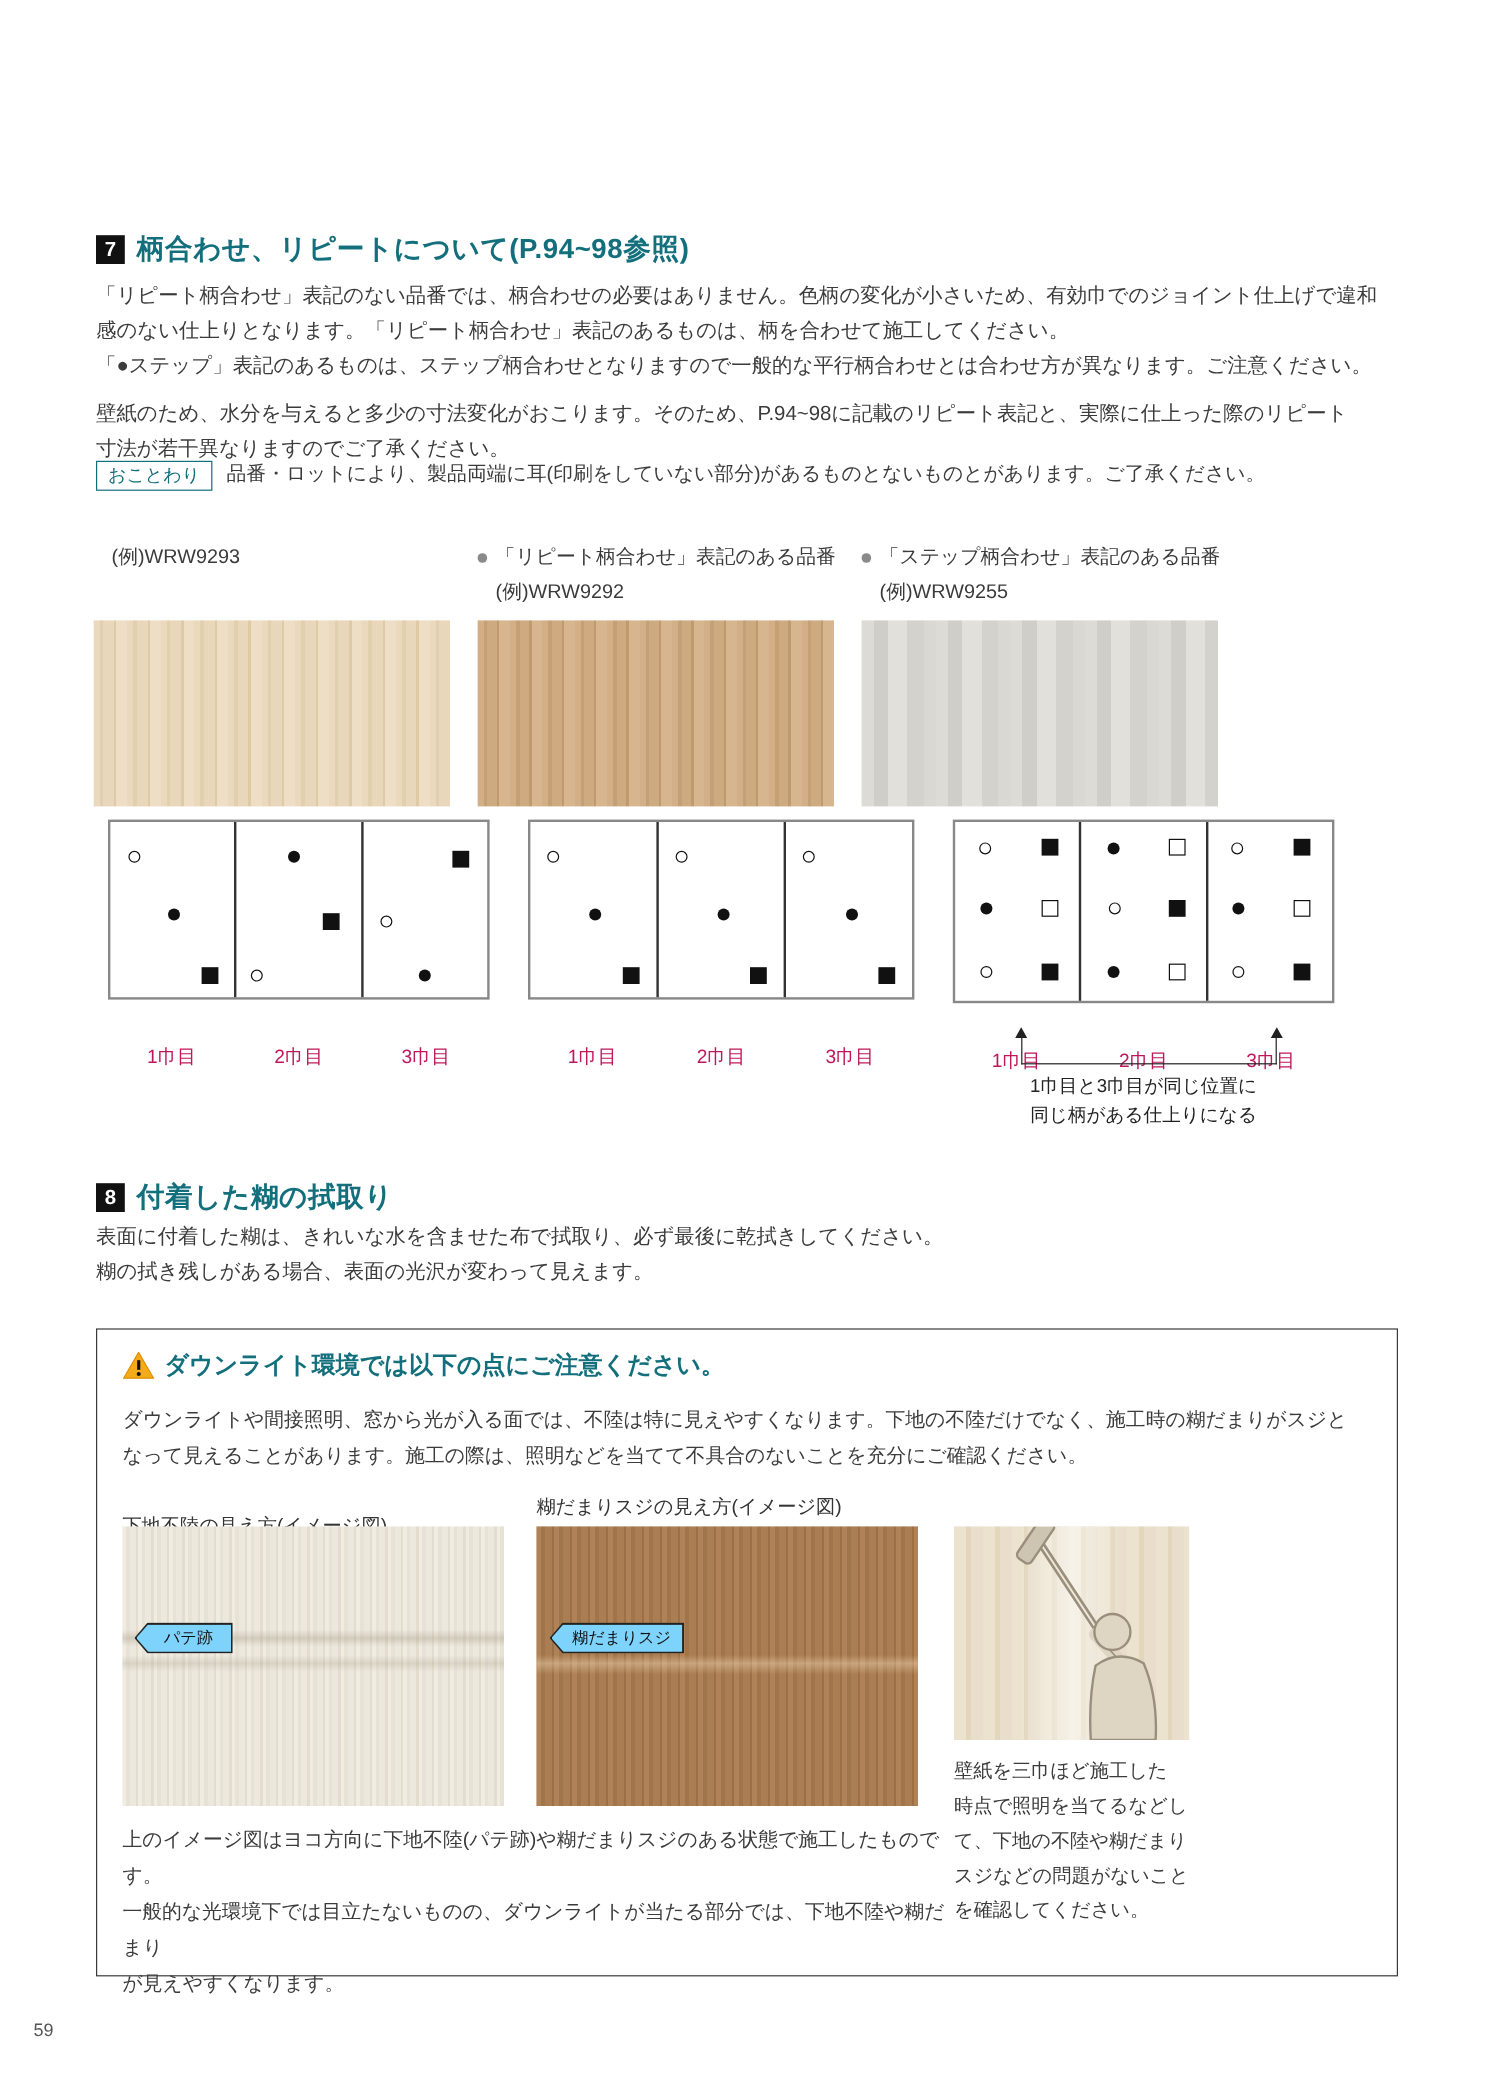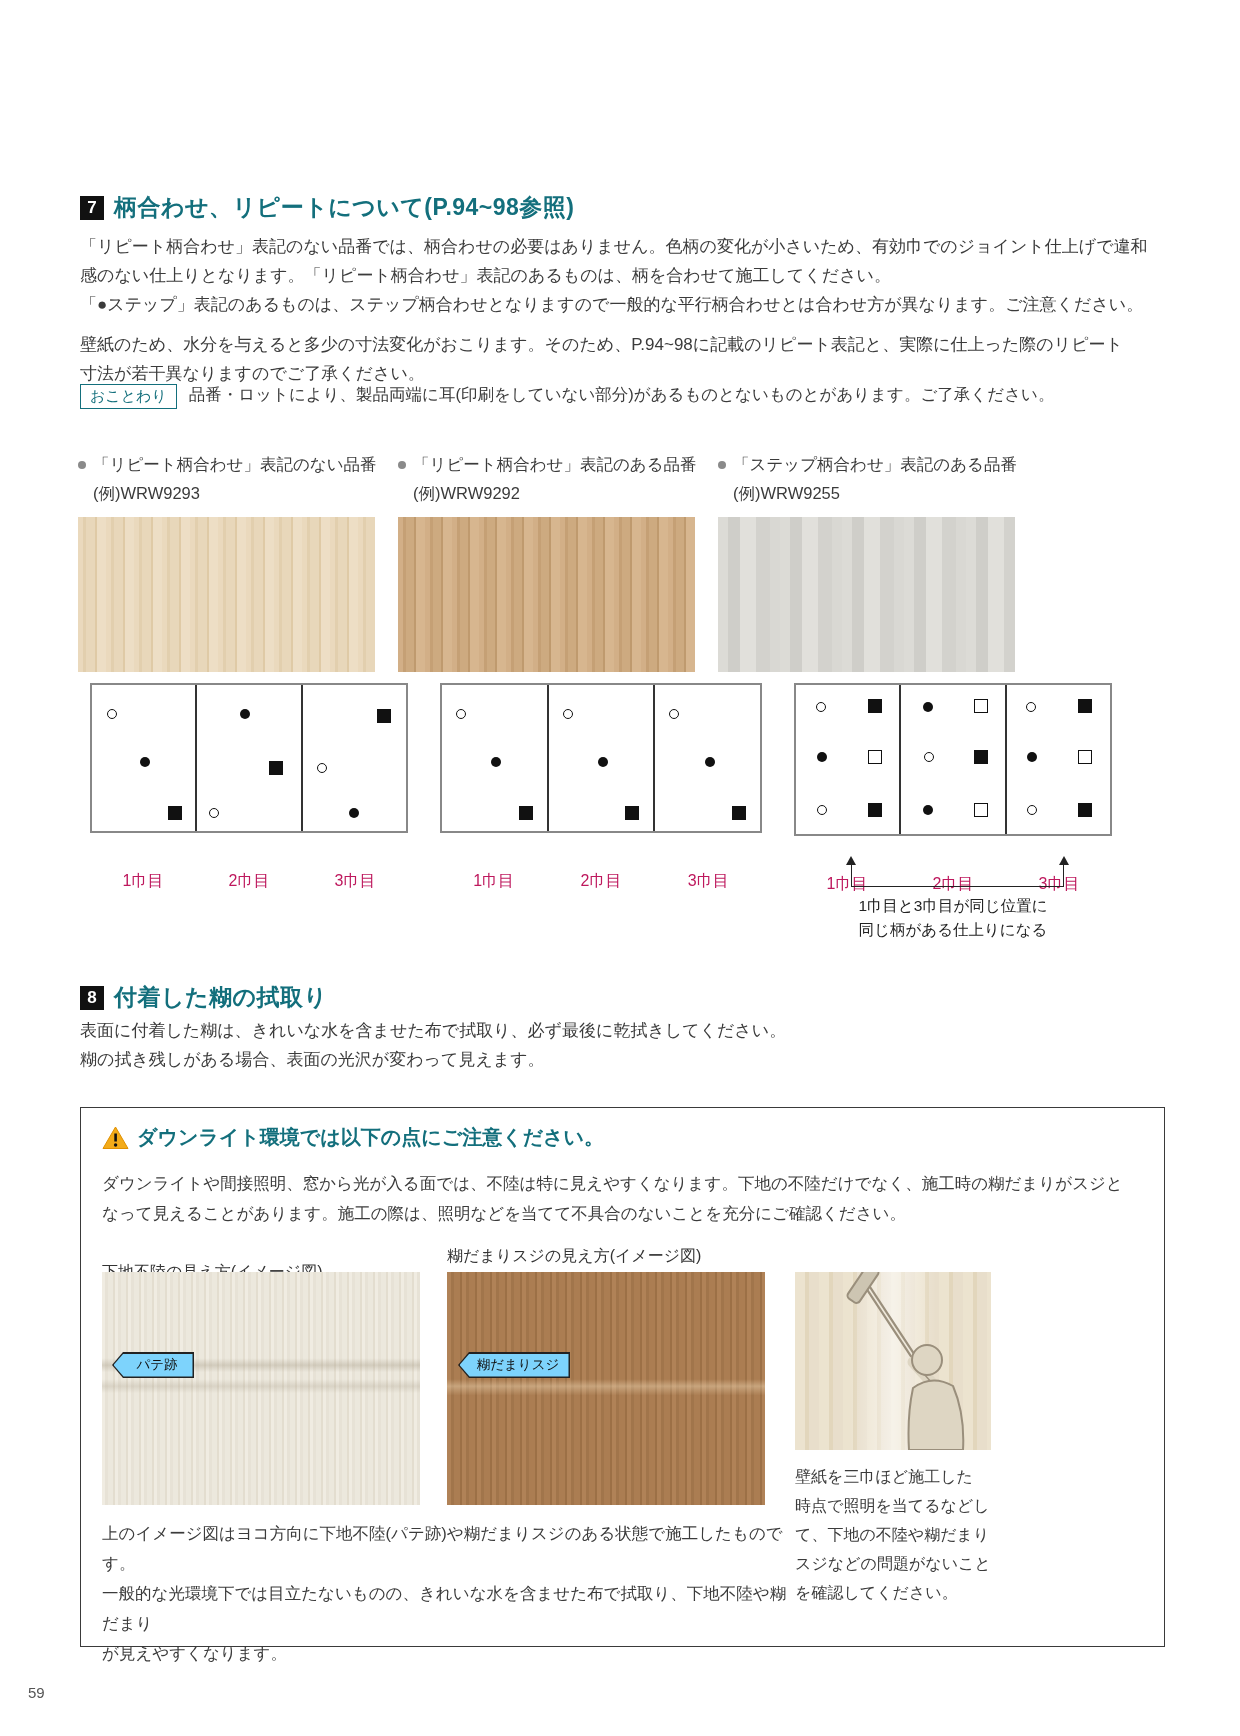--- a/index.html
+++ b/index.html
@@ -93,24 +93,20 @@
 「●ステップ」表記のあるものは、ステップ柄合わせとなりますので一般的な平行柄合わせとは合わせ方が異なります。ご注意ください。</div>
 <div class="abs bodytxt pre" style="left:80px;top:330px;">壁紙のため、水分を与えると多少の寸法変化がおこります。そのため、P.94~98に記載のリピート表記と、実際に仕上った際のリピート
 寸法が若干異なりますのでご了承ください。</div>
 
 <div class="abs noterow" style="left:80px;top:384px;">
   <span class="notelabel">おことわり</span>
   <span class="notetext">品番・ロットにより、製品両端に耳(印刷をしていない部分)があるものとないものとがあります。ご了承ください。</span>
 </div>
 
 <div class="abs exlabel" style="left:78px;top:450px;">
-  <div class="l1">
-      <span class="bullet"></span>
-    <span>「リピート柄合わせ」表記のない品番</span>
-    </div>
   <div class="l2">(例)WRW9293</div>
 </div>
 <div class="abs exlabel" style="left:398px;top:450px;">
   <div class="l1">
       <span class="bullet"></span>
     <span>「リピート柄合わせ」表記のある品番</span>
     </div>
   <div class="l2">(例)WRW9292</div>
 </div>
 <div class="abs exlabel" style="left:718px;top:450px;">
@@ -250,21 +246,21 @@
 <div class="abs callout" style="left:112px;top:1352px;width:82px;">
   <span class="co-outer"></span>
   <span class="co-inner">パテ跡</span>
 </div>
 <div class="abs callout" style="left:458px;top:1352px;width:112px;">
   <span class="co-outer"></span>
   <span class="co-inner">糊だまりスジ</span>
 </div>
 
 <div class="abs capbottom pre" style="left:102px;top:1518px;">上のイメージ図はヨコ方向に下地不陸(パテ跡)や糊だまりスジのある状態で施工したものです。
-一般的な光環境下では目立たないものの、きれいな水を含ませた布で拭取り、下地不陸や糊だまり
+一般的な光環境下では目立たないものの、ダウンライトが当たる部分では、下地不陸や糊だまり
 が見えやすくなります。</div>
 <div class="abs capright pre" style="left:795px;top:1462px;">壁紙を三巾ほど施工した
 時点で照明を当てるなどし
 て、下地の不陸や糊だまり
 スジなどの問題がないこと
 を確認してください。</div>
 
 <div class="abs pagenum" style="left:28px;top:1684px;">59</div>
 
 </body></html>

